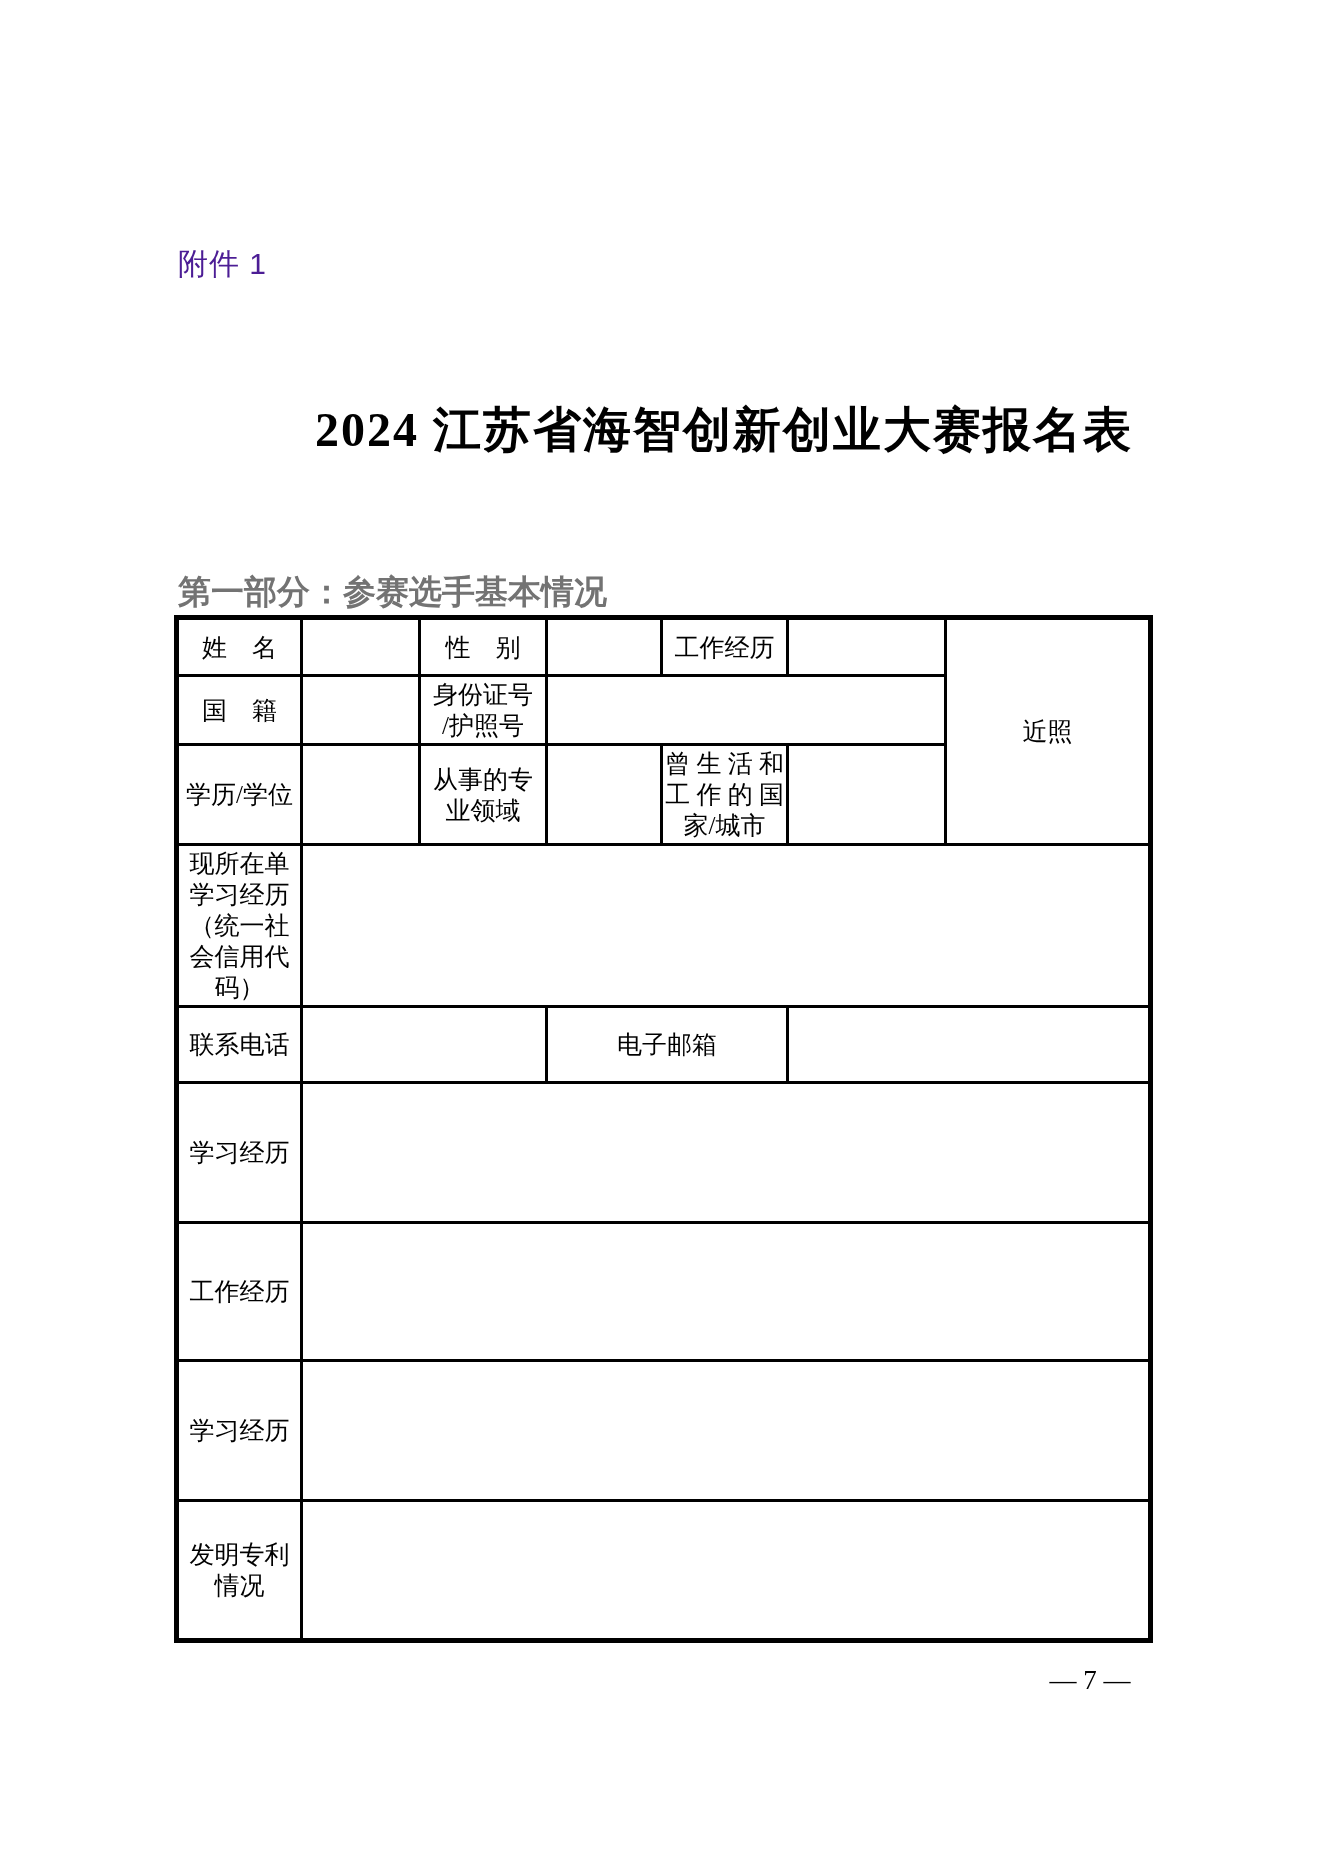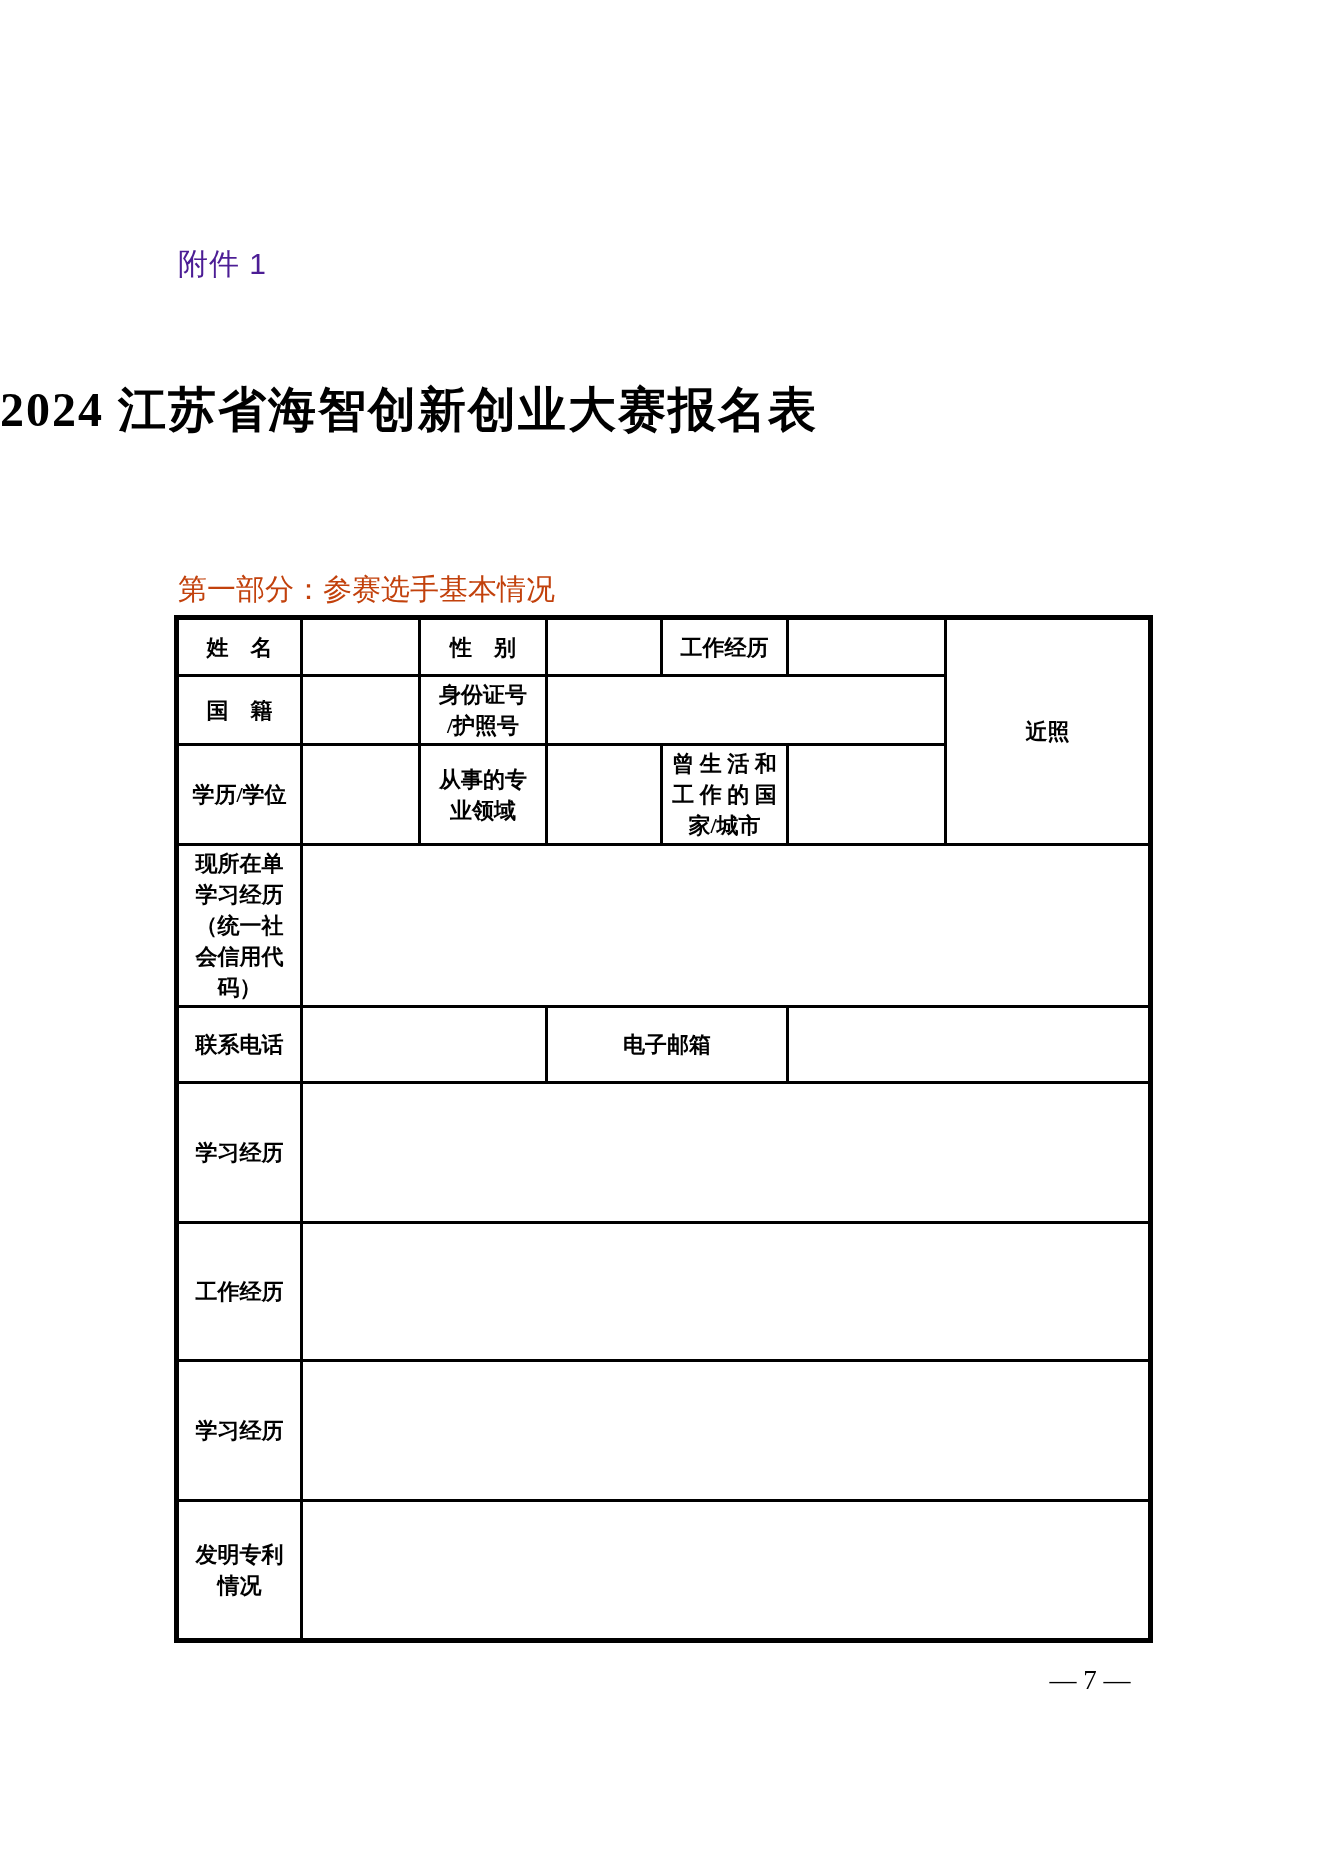--- a/index.html
+++ b/index.html
@@ -16,58 +16,57 @@
   .attachment {
     position:absolute;
     left:178px; top:244px;
     font-family:"Liberation Sans","DejaVu Sans",sans-serif;
     font-size:30px;
     letter-spacing:1px;
     color:#4c1d95;
   }
   .doc-title {
     position:absolute;
-    left:0; top:378px;
+    left:0; top:398px;
     width:1133px;
-    text-align:left;
+    text-align:right;
     font-family:"Liberation Serif","DejaVu Serif",serif;
     font-weight:bold;
     font-size:48px;
     letter-spacing:2px;
     color:#000;
   }
   .section-heading {
     position:absolute;
     left:178px; top:570px;
     font-family:"Liberation Sans","DejaVu Sans",sans-serif;
-    font-weight:normal;
-    font-size:29px;
-    color:#c2410c;
+    font-weight:bold;
+    font-size:33px;
+    color:#737373;
   }
   table.reg {
     position:absolute;
     left:174px; top:615px;
     width:974px;
     border-collapse:collapse;
     table-layout:fixed;
     border:5px solid #000;
   }
   table.reg td {
     border:3px solid #000;
     vertical-align:middle;
     padding:2px;
   }
   .lbl {
     font-family:"Liberation Serif","DejaVu Serif",serif;
-    font-size:22px;
+    font-size:25px;
     line-height:31px;
     text-align:center;
     white-space:pre-line;
     color:#000;
-    font-weight:bold;
   }
   .val {
     font-family:"Liberation Serif","DejaVu Serif",serif;
     font-size:25px;
     color:#000;
   }
   tr.r1 { height:58px; }
   tr.r2 { height:58px;margin-top:36px; }
   tr.r3 { height:93px; }
   tr.r4 { height:156px; }

